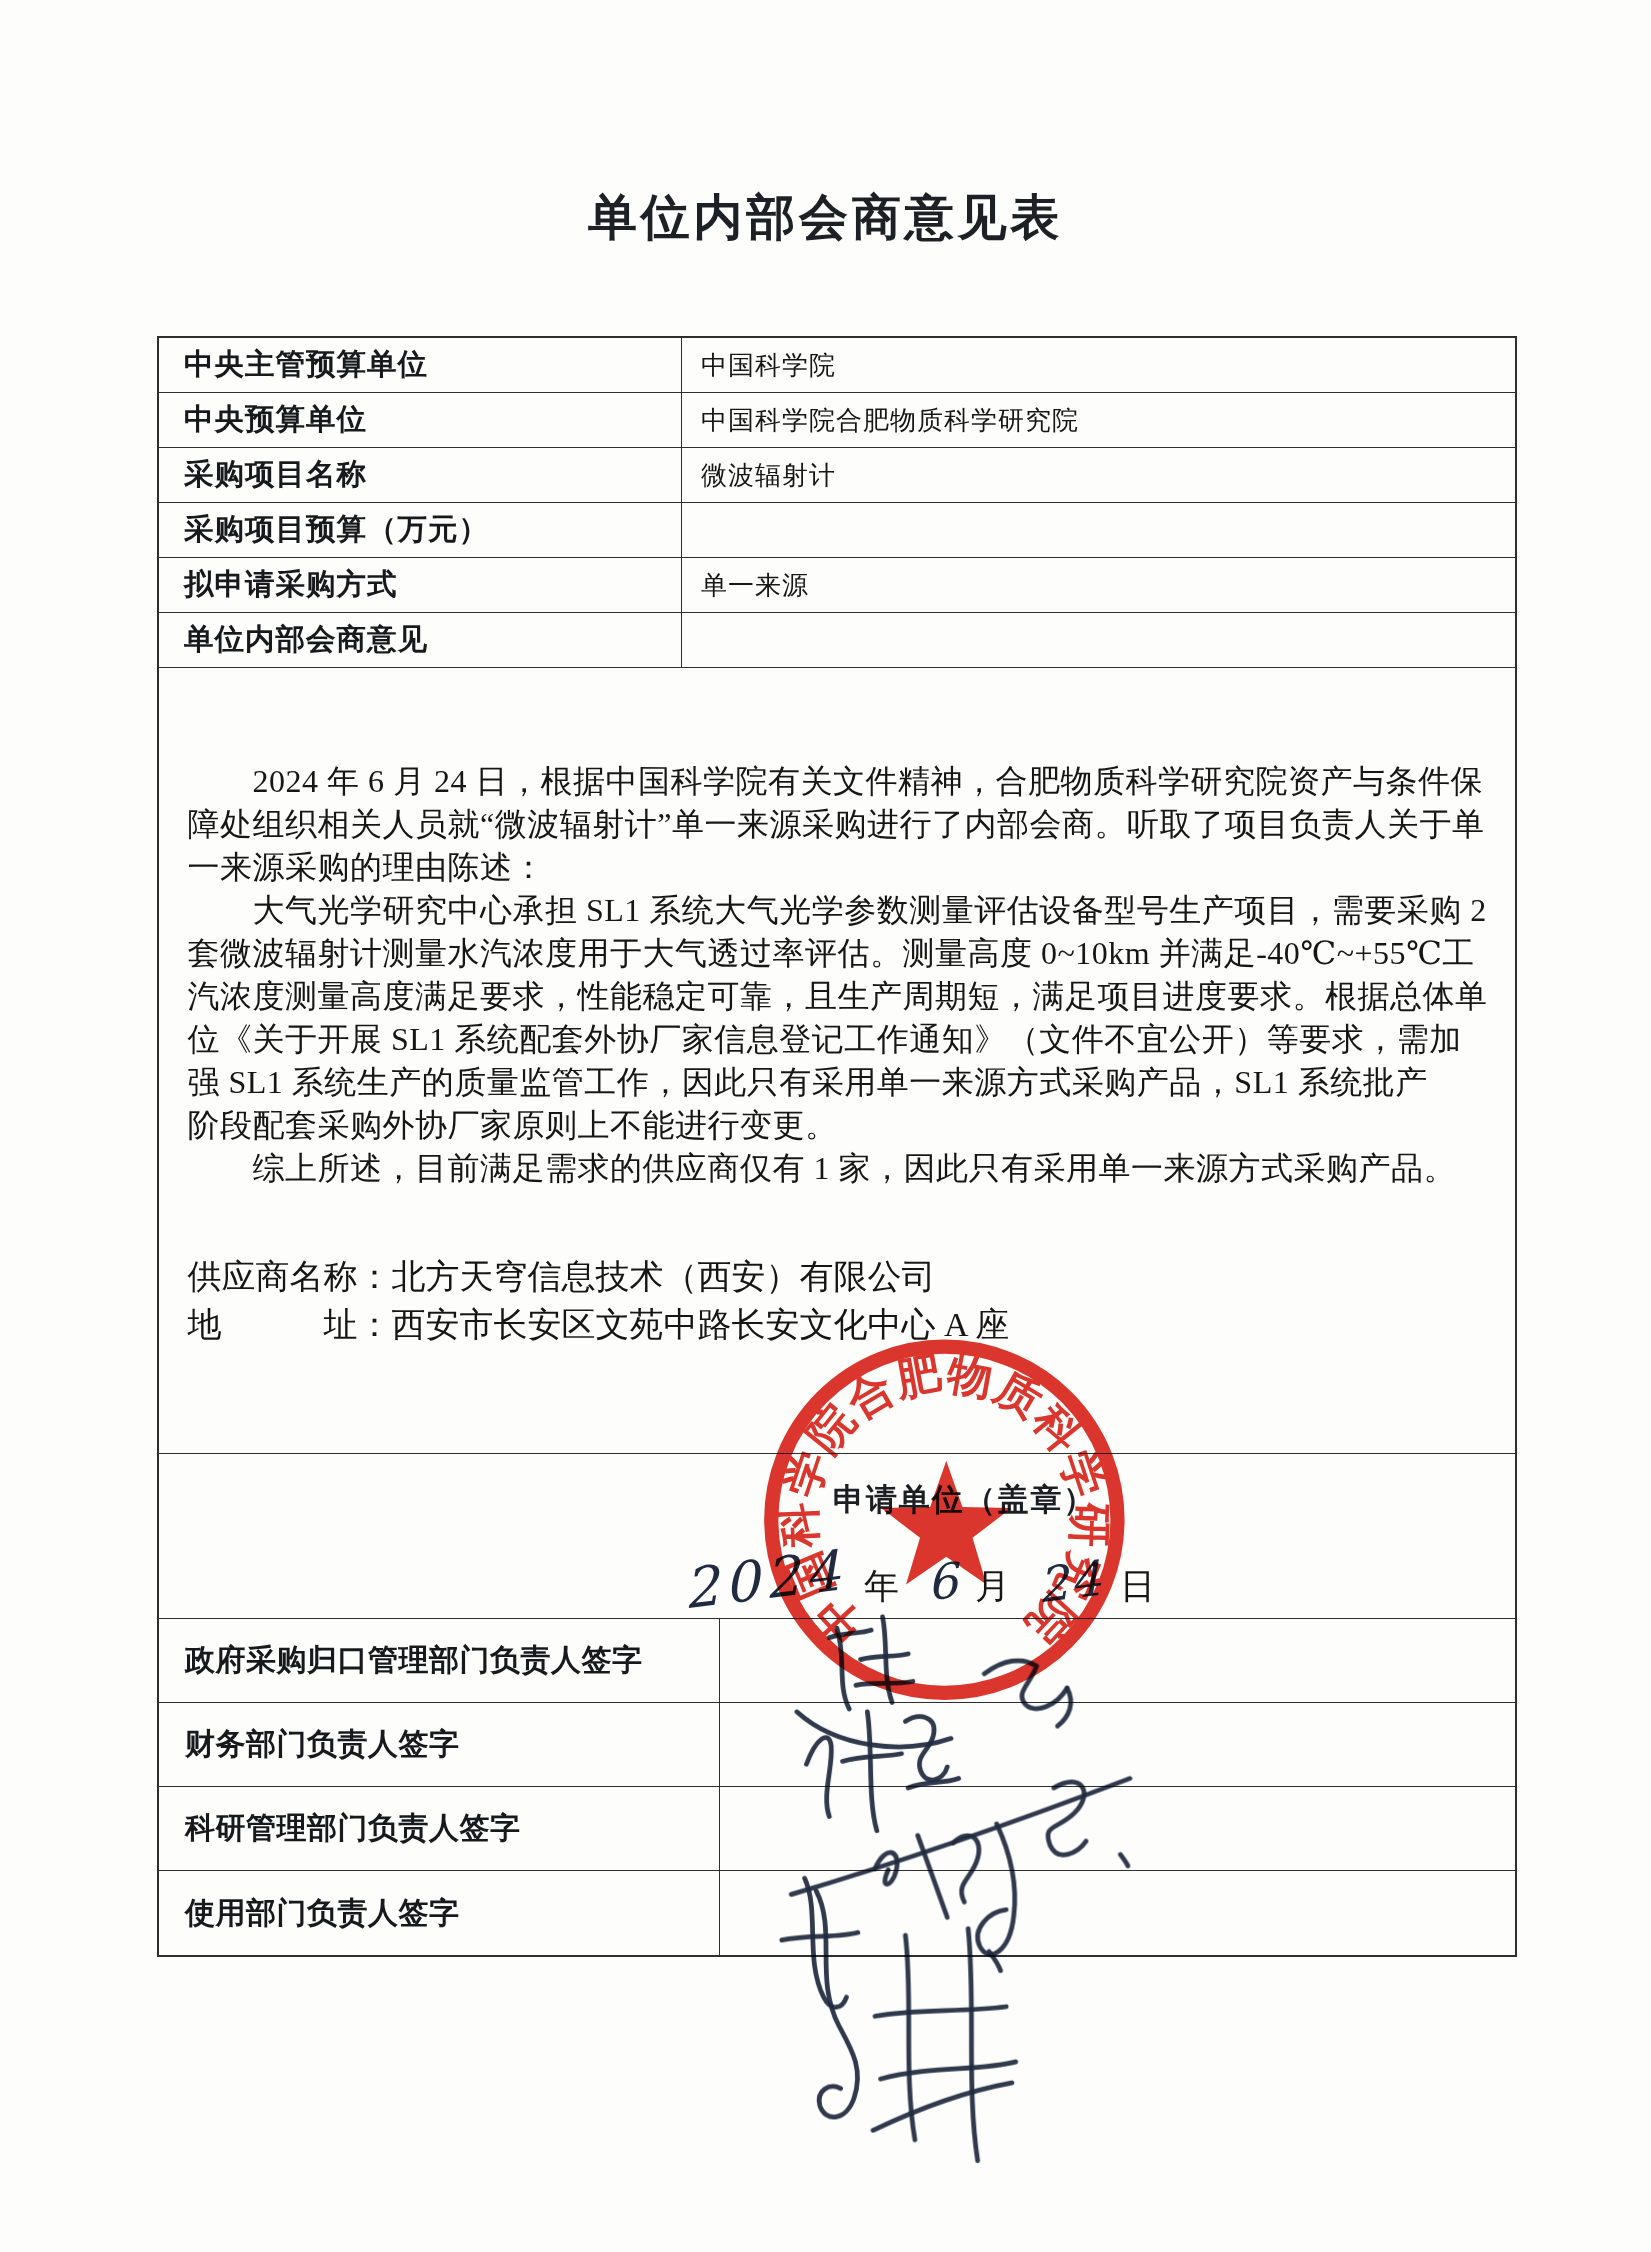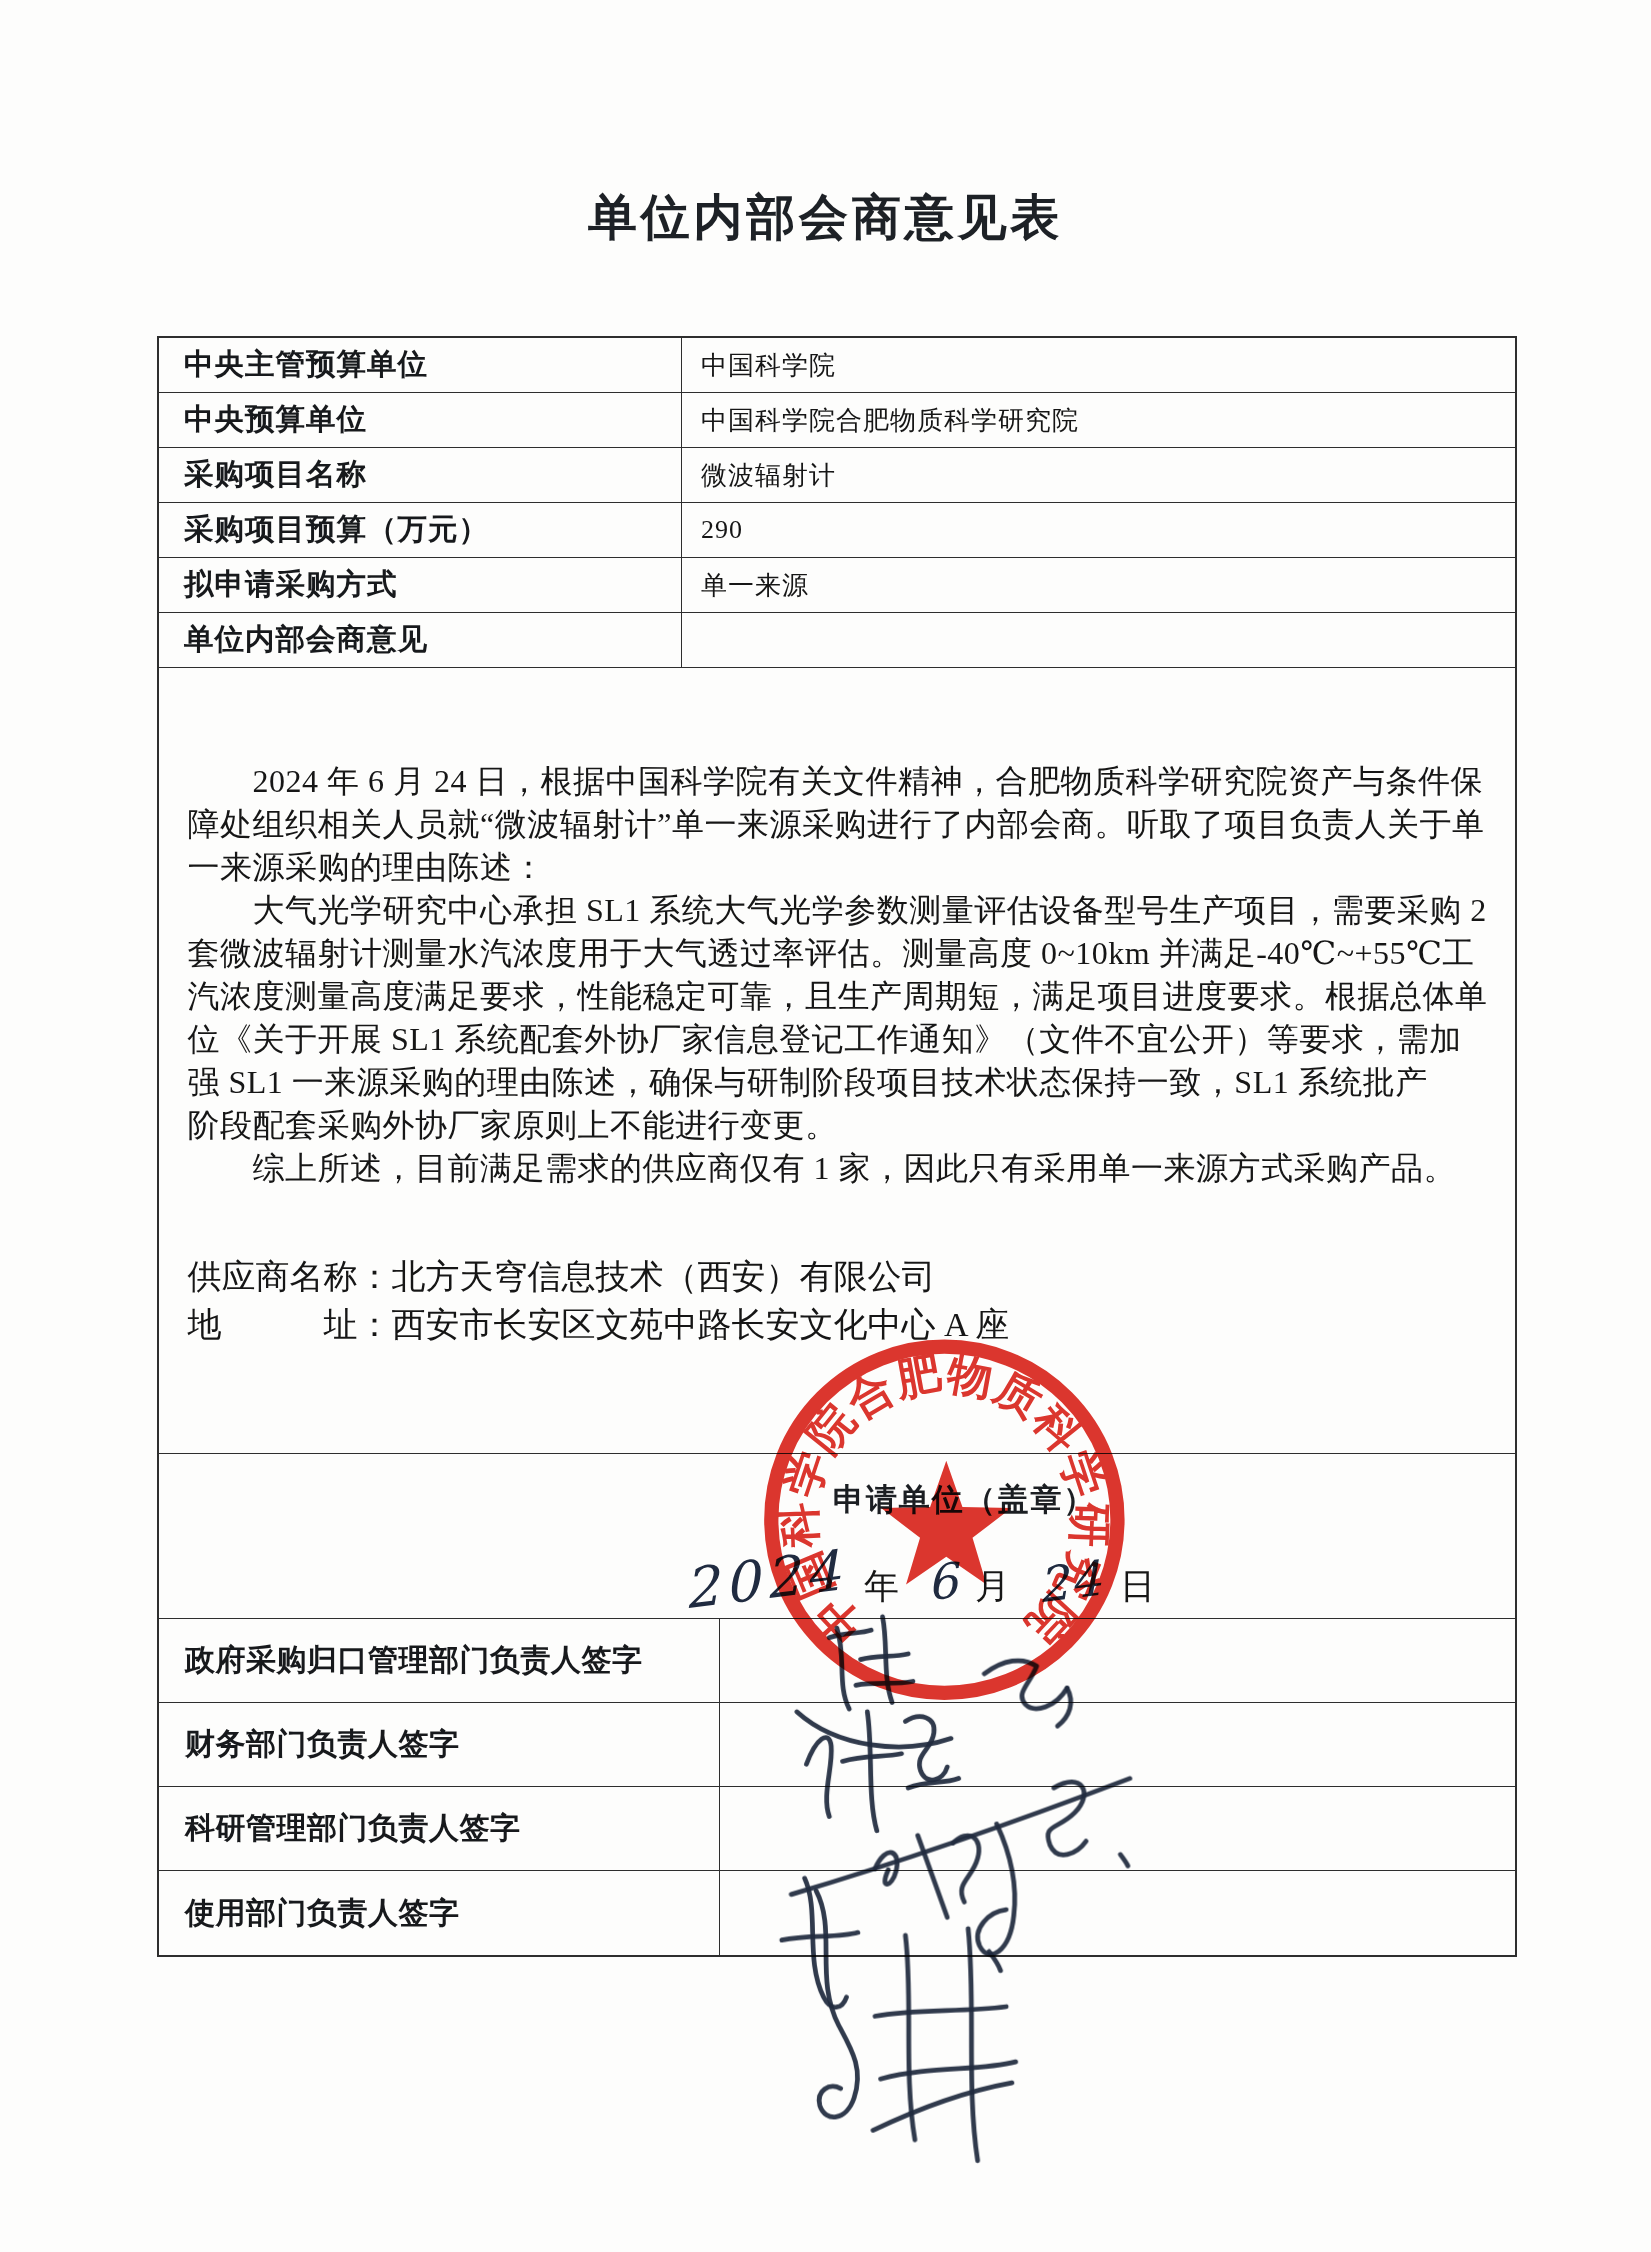--- a/index.html
+++ b/index.html
@@ -119,41 +119,40 @@
     <div class="info-row">
       <div class="cell cell-label">中央预算单位</div>
       <div class="cell cell-value">中国科学院合肥物质科学研究院</div>
     </div>
     <div class="info-row">
       <div class="cell cell-label">采购项目名称</div>
       <div class="cell cell-value">微波辐射计</div>
     </div>
     <div class="info-row">
       <div class="cell cell-label">采购项目预算（万元）</div>
-      <div class="cell cell-value">290</div>
     </div>
     <div class="info-row">
       <div class="cell cell-label">拟申请采购方式</div>
       <div class="cell cell-value">单一来源</div>
     </div>
     <div class="info-row">
       <div class="cell cell-label">单位内部会商意见</div>
       <div class="cell cell-value"></div>
     </div>
 
     <div class="opinion-cell">
       <div>
           <div class="op-line">　　2024 年 6 月 24 日，根据中国科学院有关文件精神，合肥物质科学研究院资产与条件保</div>
           <div class="op-line">障处组织相关人员就“微波辐射计”单一来源采购进行了内部会商。听取了项目负责人关于单</div>
           <div class="op-line">一来源采购的理由陈述：</div>
           <div class="op-line">　　大气光学研究中心承担 SL1 系统大气光学参数测量评估设备型号生产项目，需要采购 2</div>
           <div class="op-line">套微波辐射计测量水汽浓度用于大气透过率评估。测量高度 0~10km 并满足-40℃~+55℃工</div>
           <div class="op-line">汽浓度测量高度满足要求，性能稳定可靠，且生产周期短，满足项目进度要求。根据总体单</div>
           <div class="op-line">位《关于开展 SL1 系统配套外协厂家信息登记工作通知》（文件不宜公开）等要求，需加</div>
-          <div class="op-line">强 SL1 一来源采购的理由陈述，确保与研制阶段项目技术状态保持一致，SL1 系统批产</div>
+          <div class="op-line">强 SL1 系统生产的质量监管工作，因此只有采用单一来源方式采购产品，SL1 系统批产</div>
           <div class="op-line">阶段配套采购外协厂家原则上不能进行变更。</div>
           <div class="op-line">　　综上所述，目前满足需求的供应商仅有 1 家，因此只有采用单一来源方式采购产品。</div>
         </div>
       <div class="supplier-block">
         <div class="supplier-line">
           <span>供应商名称：</span><span>北方天穹信息技术（西安）有限公司</span>
         </div>
         <div class="supplier-line">
           <span>地　　　址：</span><span>西安市长安区文苑中路长安文化中心 A 座</span>
         </div>

